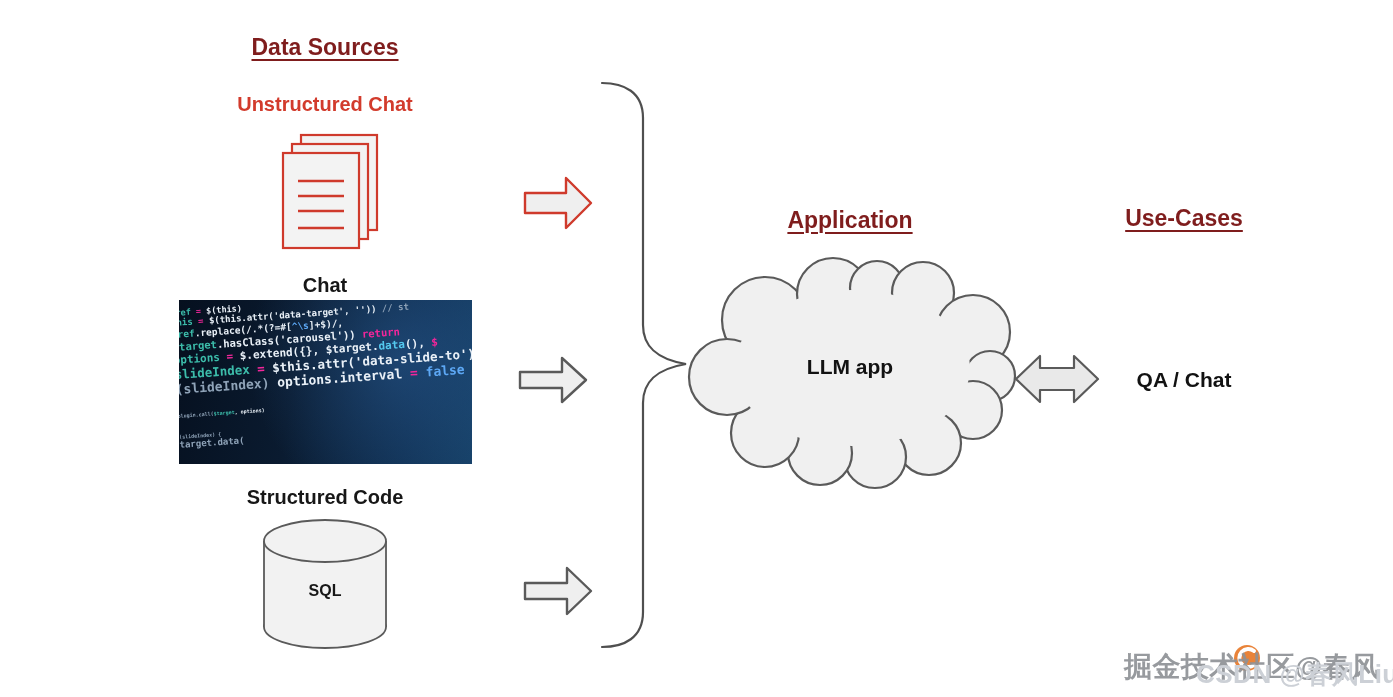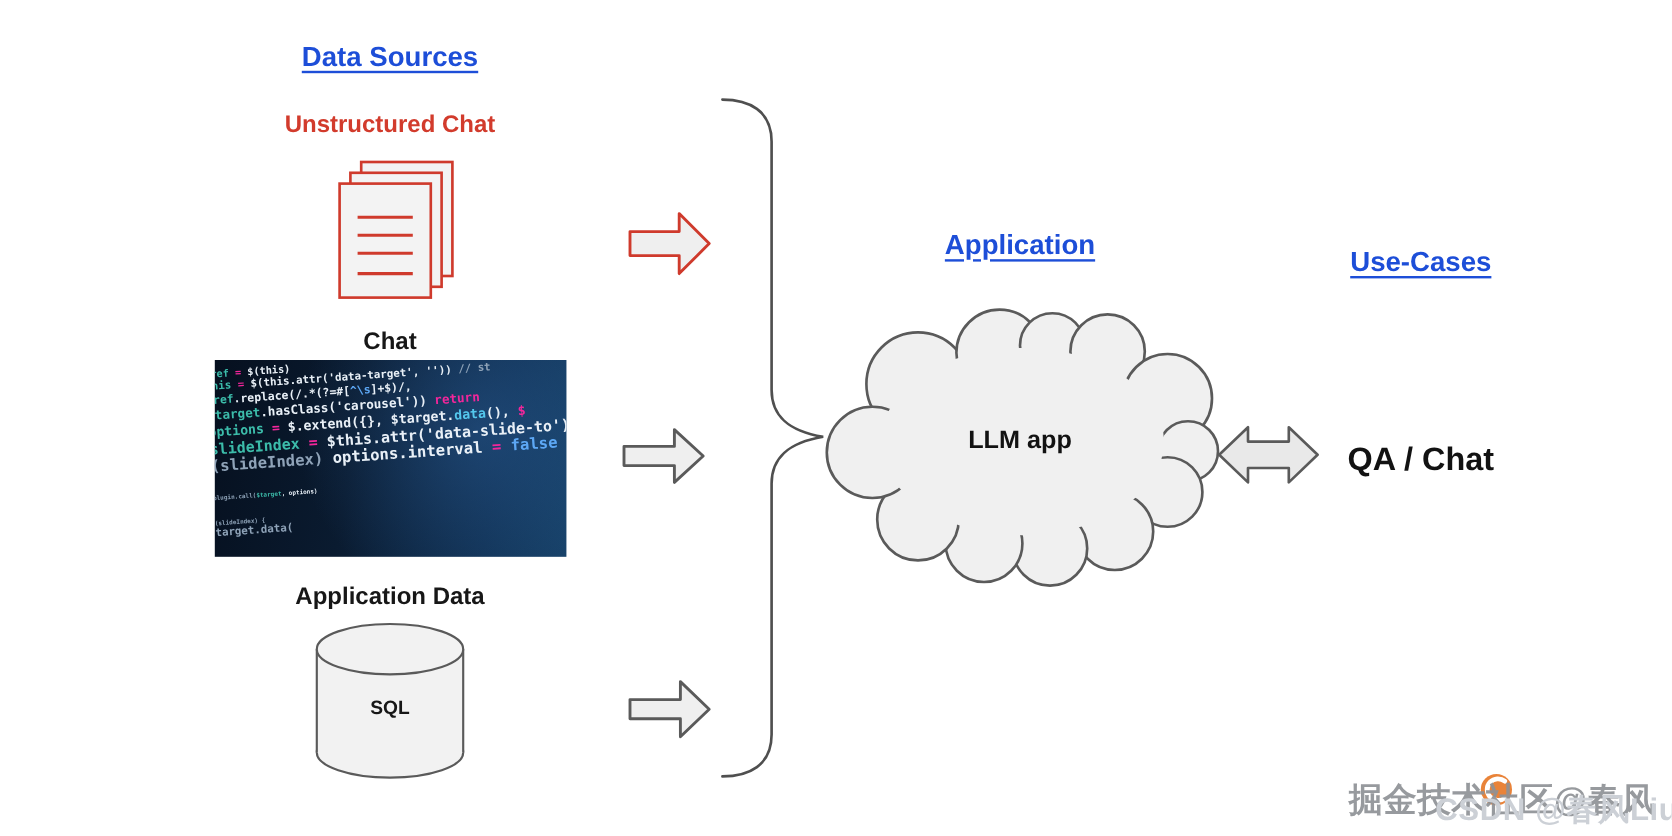--- a/index.html
+++ b/index.html
@@ -3,21 +3,21 @@
 <meta charset="utf-8">
 <style>
   html,body{margin:0;padding:0;}
   body{
     width:1393px;height:697px;position:relative;background:#ffffff;
     font-family:"Liberation Sans", sans-serif;overflow:hidden;
   }
   .abs{position:absolute;}
   .ctr{transform:translateX(-50%);white-space:nowrap;}
   .heading{
-    font-size:23px;font-weight:bold;color:#1d4ed8;
+    font-size:23px;font-weight:bold;color:#7f1d1d;
     text-decoration:underline;text-decoration-thickness:2px;text-underline-offset:4px;
   }
   .sublabel{font-size:20px;font-weight:bold;color:#171717;}
   .red-label{color:#d23b2c;}
   svg.layer{position:absolute;left:0;top:0;}
   
   .code-img{
     position:absolute;left:179px;top:300px;width:293px;height:164px;
     background:
       radial-gradient(circle at 75% 35%, rgba(46,98,158,.45), rgba(0,0,0,0) 62%),
@@ -111,26 +111,26 @@
 <div class="abs ctr heading" style="left:325px;top:34px;">Data Sources</div>
 
 <div class="abs ctr sublabel red-label" style="left:325px;top:93px;">Unstructured Chat</div>
 
 <div class="abs ctr sublabel" style="left:325px;top:274px;">Chat</div>
 
 <div class="code-img">
   <div class="code-text"><div class="code-line"><span style="color: rgb(60, 188, 170);">href </span><span style="color: rgb(243, 38, 155);">= </span><span style="color: rgb(233, 240, 247);">$(this)</span></div><div class="code-line"><span style="color: rgb(60, 188, 170);">this </span><span style="color: rgb(243, 38, 155);">= </span><span style="color: rgb(233, 240, 247);">$(this.attr('data-target', '')) </span><span style="color: rgb(143, 163, 184);">// st</span></div><div class="code-line"><span style="color: rgb(60, 188, 170);">href</span><span style="color: rgb(233, 240, 247);">.replace(/.*(?=#[</span><span style="color: rgb(93, 168, 245);">^\s</span><span style="color: rgb(233, 240, 247);">]+$)/,</span></div><div class="code-line"><span style="color: rgb(233, 240, 247);">$</span><span style="color: rgb(60, 188, 170);">target</span><span style="color: rgb(233, 240, 247);">.hasClass('carousel')) </span><span style="color: rgb(243, 38, 155);">return</span></div><div class="code-line"><span style="color: rgb(60, 188, 170);">options </span><span style="color: rgb(243, 38, 155);">= </span><span style="color: rgb(233, 240, 247);">$.extend({}, $target.</span><span style="color: rgb(84, 200, 238);">data</span><span style="color: rgb(233, 240, 247);">(), </span><span style="color: rgb(243, 38, 155);">$</span></div><div class="code-line"><span style="color: rgb(60, 188, 170);">slideIndex </span><span style="color: rgb(243, 38, 155);">= </span><span style="color: rgb(233, 240, 247);">$this.attr('data-slide-to')</span></div><div class="code-line"><span style="color: rgb(143, 163, 184);">(slideIndex) </span><span style="color: rgb(233, 240, 247);">options.interval </span><span style="color: rgb(243, 38, 155);">= </span><span style="color: rgb(93, 168, 245);">false</span></div><div class="code-line">&nbsp;</div><div class="code-line"><span style="color: rgb(143, 163, 184);">plugin.call(</span><span style="color: rgb(60, 188, 170);">$target</span><span style="color: rgb(233, 240, 247);">, options)</span></div><div class="code-line">&nbsp;</div><div class="code-line"><span style="color: rgb(143, 163, 184);">(slideIndex) {</span></div><div class="code-line"><span style="color: rgb(143, 163, 184);">target.data(</span></div></div>
 </div>
 
-<div class="abs ctr sublabel" style="left:325px;top:486px;">Application Data</div>
+<div class="abs ctr sublabel" style="left:325px;top:486px;">Structured Code</div>
 
 <div class="abs ctr" style="left:325px;top:582px;font-size:16px;font-weight:bold;color:#171717;">SQL</div>
 
-<div class="abs ctr heading" style="left:850px;top:191px;">Application</div>
+<div class="abs ctr heading" style="left:850px;top:207px;">Application</div>
 
 <div class="abs ctr" style="left:850px;top:355px;font-size:21px;font-weight:bold;color:#121212;">LLM app</div>
 
 <div class="abs ctr heading" style="left:1184px;top:205px;">Use-Cases</div>
 
-<div class="abs ctr" style="left:1184px;top:368px;font-size:27px;font-weight:bold;color:#121212;">QA / Chat</div>
+<div class="abs ctr" style="left:1184px;top:368px;font-size:21px;font-weight:bold;color:#121212;">QA / Chat</div>
 
 <div class="abs wm-dark" style="white-space:nowrap;">掘金技术社区@春风</div>
 <div class="abs wm-light" style="white-space:nowrap;">CSDN @春风LiuK</div>
 
 </body></html>

